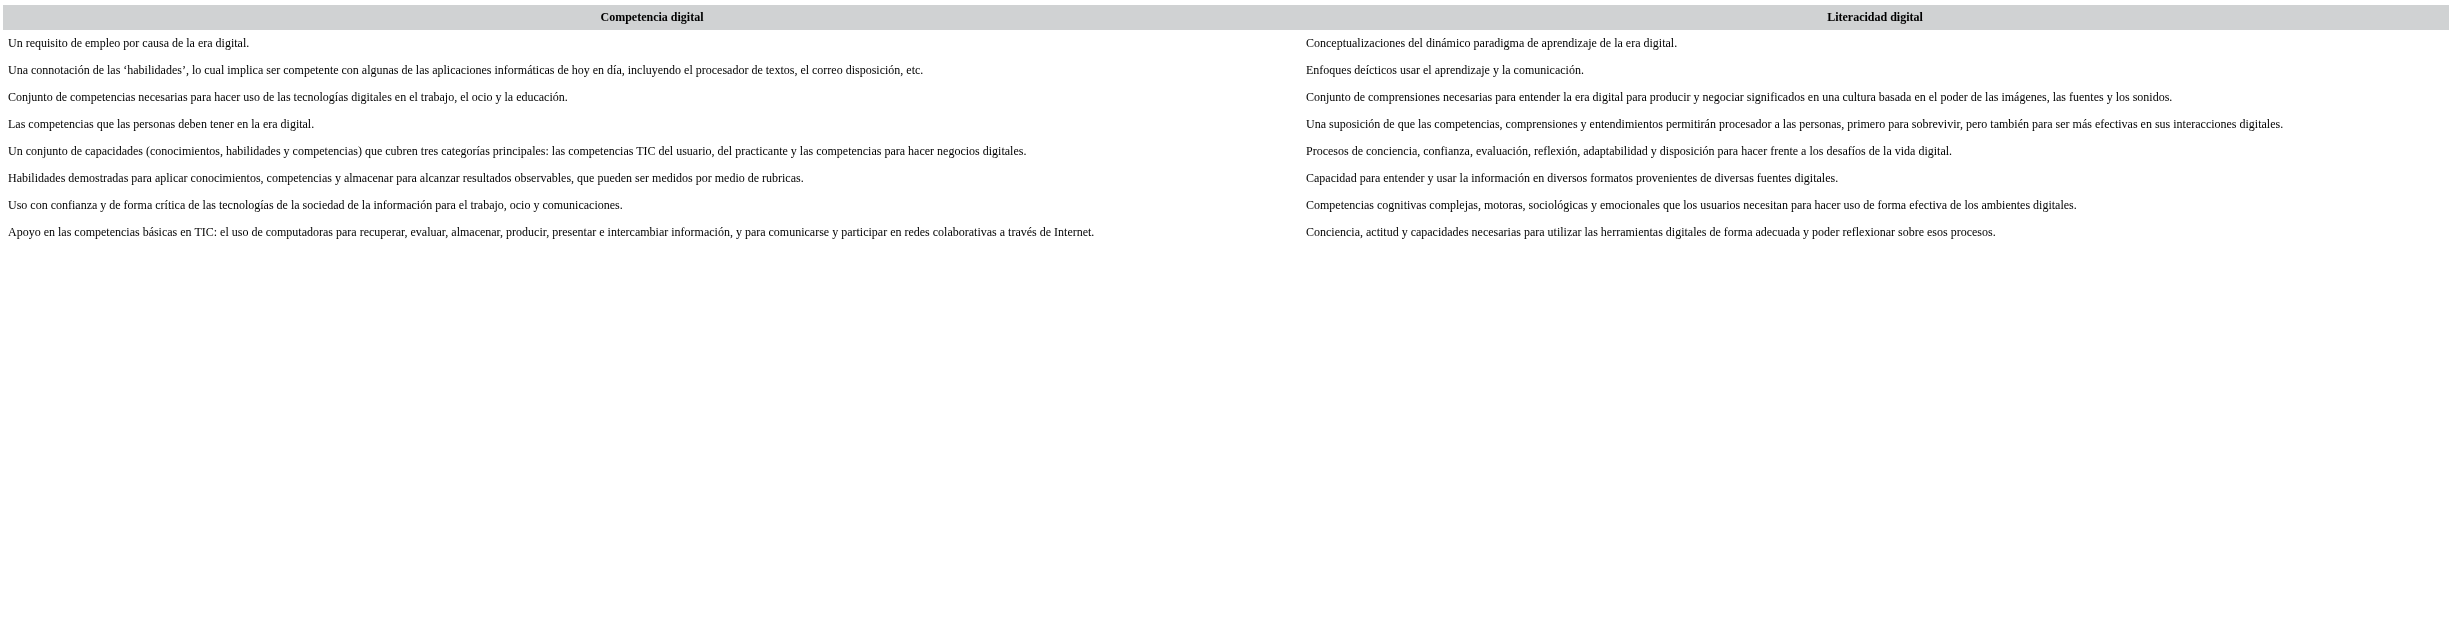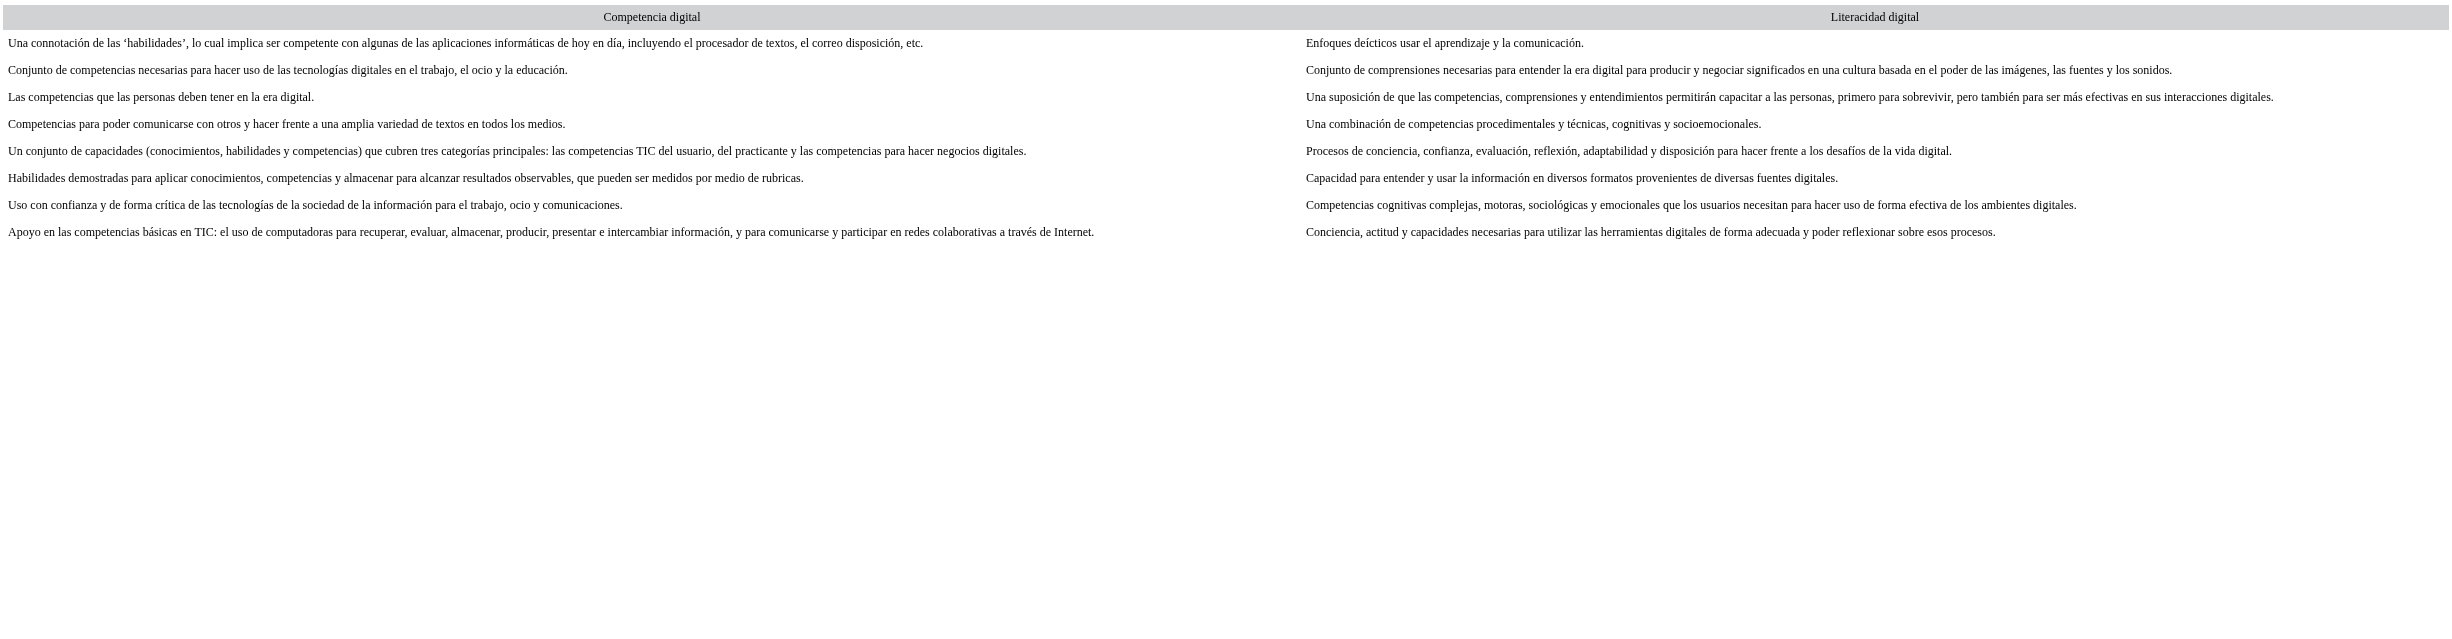--- a/index.html
+++ b/index.html
@@ -25,21 +25,21 @@
       width: 100%;
       border-collapse: collapse;
       table-layout: fixed;
       font-size: 12px;
     }
     table.comparison col.c1 { width: 1298px; }
     table.comparison col.c2 { width: 1148px; }
     thead th {
       background: #d0d2d3;
       height: 25px;
-      font-weight: normal;
+      font-weight: bold;
       font-size: 12px;
       text-align: center;
       padding: 0;
       white-space: nowrap;
     }
     tbody td {
       height: 27px;
       padding: 0 0 0 5px;
       vertical-align: middle;
       white-space: nowrap;
@@ -62,34 +62,34 @@
       <col class="c2">
     </colgroup>
     <thead>
       <tr>
         <th>Competencia digital</th>
         <th>Literacidad digital</th>
       </tr>
     </thead>
     <tbody>
       <tr>
+        <td>Un requisito de empleo por causa de la era digital.</td>
+        <td>Conceptualizaciones del dinámico paradigma de aprendizaje de la era digital.</td>
+      </tr>
+      <tr>
         <td>Una connotación de las ‘habilidades’, lo cual implica ser competente con algunas de las aplicaciones informáticas de hoy en día, incluyendo el procesador de textos, el correo disposición, etc.</td>
         <td>Enfoques deícticos usar el aprendizaje y la comunicación.</td>
       </tr>
       <tr>
         <td>Conjunto de competencias necesarias para hacer uso de las tecnologías digitales en el trabajo, el ocio y la educación.</td>
         <td>Conjunto de comprensiones necesarias para entender la era digital para producir y negociar significados en una cultura basada en el poder de las imágenes, las fuentes y los sonidos.</td>
       </tr>
       <tr>
         <td>Las competencias que las personas deben tener en la era digital.</td>
-        <td>Una suposición de que las competencias, comprensiones y entendimientos permitirán capacitar a las personas, primero para sobrevivir, pero también para ser más efectivas en sus interacciones digitales.</td>
-      </tr>
-      <tr>
-        <td>Competencias para poder comunicarse con otros y hacer frente a una amplia variedad de textos en todos los medios.</td>
-        <td>Una combinación de competencias procedimentales y técnicas, cognitivas y socioemocionales.</td>
+        <td>Una suposición de que las competencias, comprensiones y entendimientos permitirán procesador a las personas, primero para sobrevivir, pero también para ser más efectivas en sus interacciones digitales.</td>
       </tr>
       <tr>
         <td>Un conjunto de capacidades (conocimientos, habilidades y competencias) que cubren tres categorías principales: las competencias TIC del usuario, del practicante y las competencias para hacer negocios digitales.</td>
         <td>Procesos de conciencia, confianza, evaluación, reflexión, adaptabilidad y disposición para hacer frente a los desafíos de la vida digital.</td>
       </tr>
       <tr>
         <td>Habilidades demostradas para aplicar conocimientos, competencias y almacenar para alcanzar resultados observables, que pueden ser medidos por medio de rubricas.</td>
         <td>Capacidad para entender y usar la información en diversos formatos provenientes de diversas fuentes digitales.</td>
       </tr>
       <tr>

